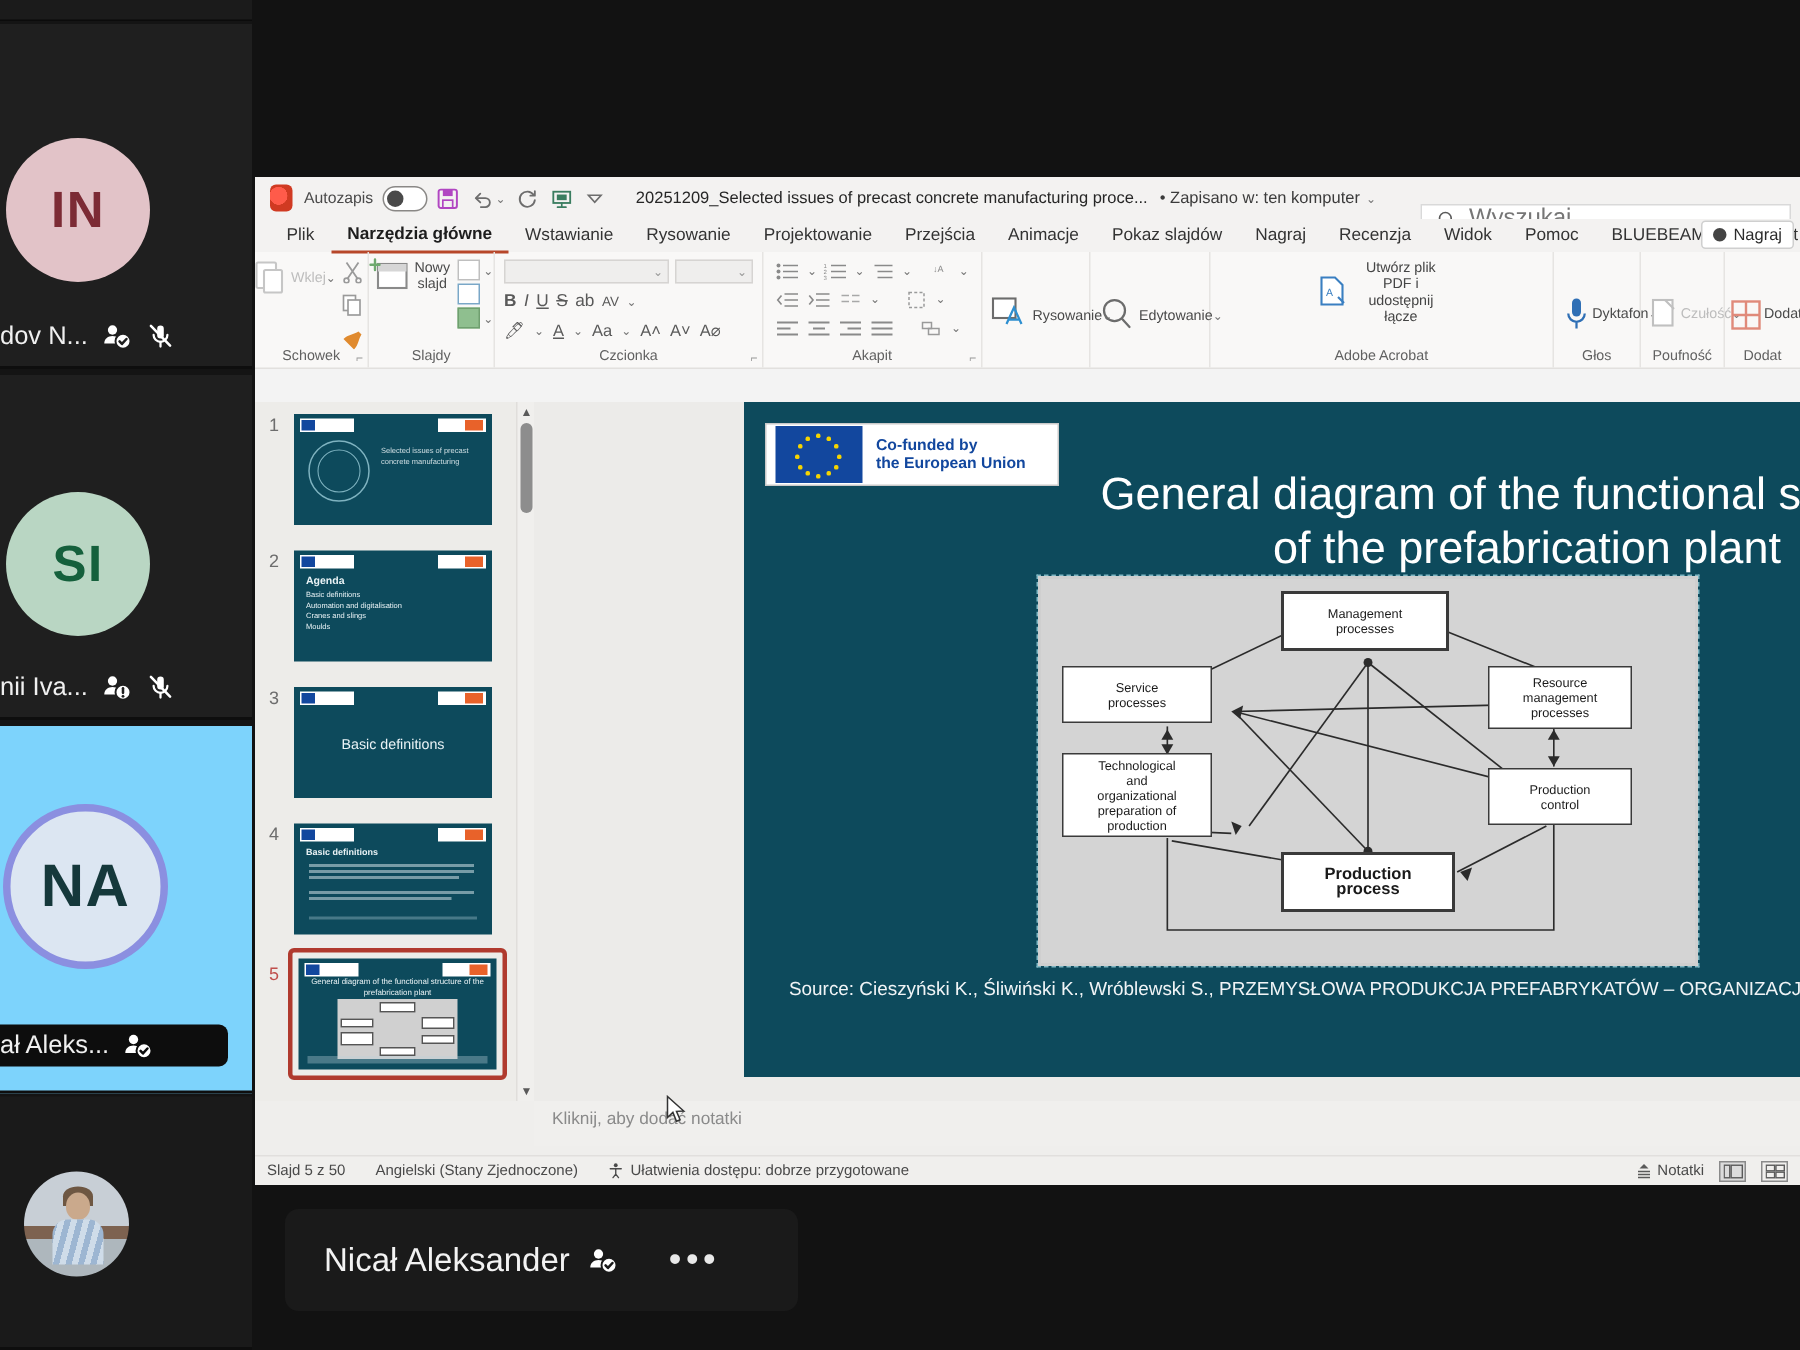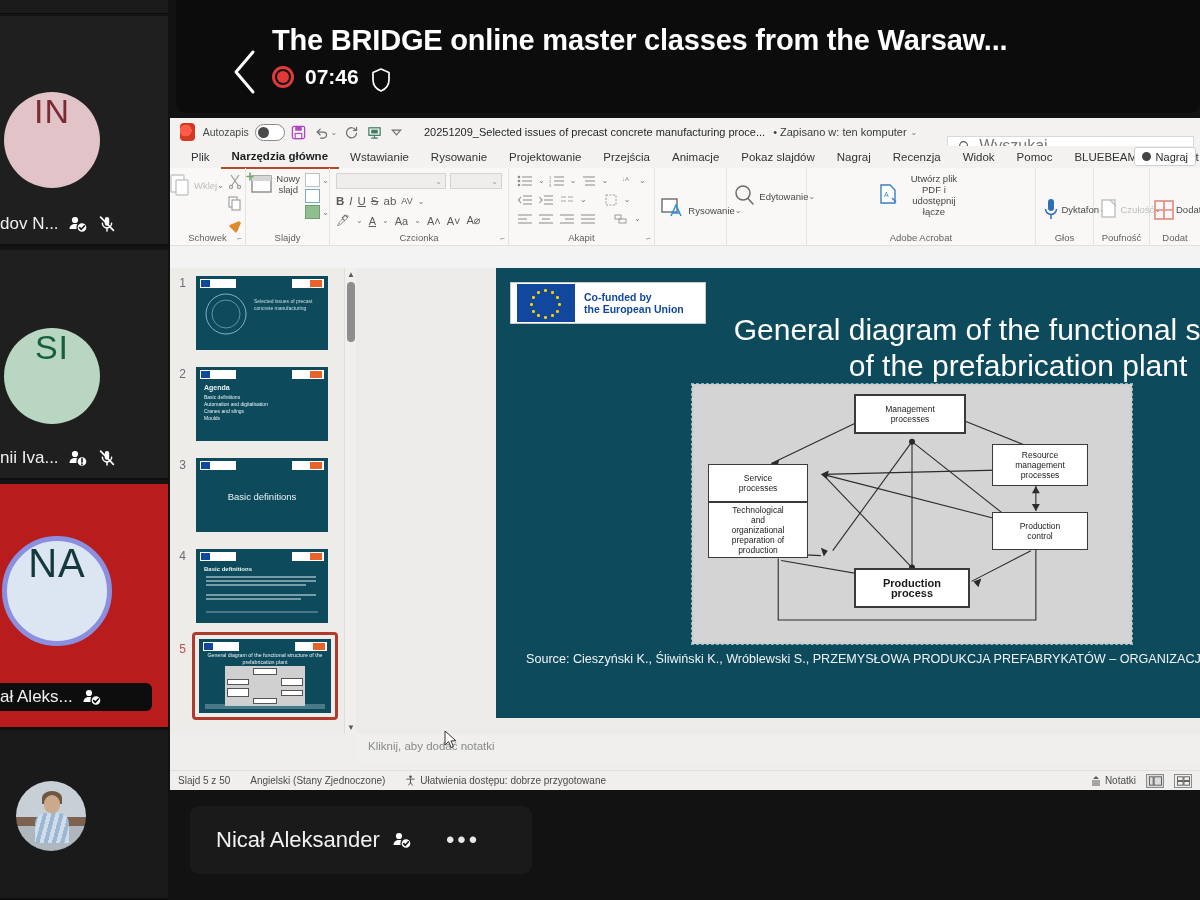--- a/index.html
+++ b/index.html
@@ -10,26 +10,26 @@
     overflow: hidden;
   }
   #root { position: relative; width: 1200px; height: 900px; background: #121212; }
 
   
   .rail { position: absolute; left: 0; top: 0; width: 168px; height: 900px; background: #141414; }
   .rail-top-strip { position:absolute; left:0; top:0; width:168px; height:14px; background:#1b1b1b; border-bottom:1px solid #0b0b0b;}
   .tile { position: absolute; left: 0; width: 168px; background: #1f1f1f; border-bottom: 2px solid #0e0e0e; overflow: hidden; }
   .tile-1 { top: 16px; height: 230px; }
   .tile-2 { top: 250px; height: 230px; }
-  .tile-3 { top: 484px; height: 245px; background:#b91c1c; }
+  .tile-3 { top: 484px; height: 245px; background:#7dd3fc; }
   .tile-4 { top: 731px; height: 169px; background:#1a1a1a; }
   .avatar {
     position: absolute; border-radius: 50%;
-    display: flex; justify-content: center;
-    font-size: 34px; font-weight: 400; letter-spacing: 1px;
+    display: flex; align-items: center; justify-content: center;
+    font-size: 34px; font-weight: 700; letter-spacing: 1px;
   }
   .av-in { width: 96px; height: 96px; left: 4px; top: 76px; background: #e2c3c8; color: #7c2b35; }
   .av-si { width: 96px; height: 96px; left: 4px; top: 78px; background: #b9d6c3; color: #15603c; }
   .av-na { width: 110px; height: 110px; left: 2px; top: 52px; background: #dce6f2; color: #15383b;
            border: 5px solid #8b8fe0; font-size: 40px; }
   .av-photo { width:70px; height:70px; left:16px; top:50px; border-radius:50%; overflow:hidden;
               background: linear-gradient(#c8cfd6 0 52%, #7d6250 52% 64%, #aeb7bd 64% 100%); }
   .av-photo .head { position:absolute; left:28px; top:14px; width:16px; height:18px; border-radius:50% 50% 45% 45%; background:#caa98c;}
   .av-photo .hair { position:absolute; left:26px; top:10px; width:20px; height:13px; border-radius:50% 50% 0 0; background:#6e5742;}
   .av-photo .body { position:absolute; left:19px; top:32px; width:34px; height:30px; border-radius:10px 10px 0 0;
@@ -240,43 +240,20 @@
 
     <div class="tile tile-4">
       <div class="avatar av-photo">
         <span class="hair"></span>
         <span class="head"></span>
         <span class="body"></span>
       </div>
     </div>
   </div>
 
-  <div class="meet-header">
-    <div class="back-chev">
-      <span class="ic">
-          <svg width="34" height="50" viewBox="0 0 34 50">
-            <path d="M24 5 7 25l17 20" stroke="#fff" stroke-width="3" fill="none" stroke-linecap="round" stroke-linejoin="round"></path>
-          </svg>
-        </span>
-    </div>
-    <div class="meet-titles">
-      <div class="meet-title">The BRIDGE online master classes from the Warsaw...</div>
-      <div class="meet-sub">
-        <span class="rec-dot">
-            <i></i>
-          </span>
-        <span class="rec-time">07:46</span>
-        <span class="ic">
-            <svg width="22" height="26" viewBox="0 0 22 26">
-              <path d="M11 2 3 5.5v7.2C3 18.3 7 22.3 11 24c4-1.7 8-5.7 8-11.3V5.5z" stroke="#fff" stroke-width="1.7" fill="none" stroke-linejoin="round"></path>
-            </svg>
-          </span>
-      </div>
-    </div>
-  </div>
 
   <div class="ppt">
 
     <div class="ppt-titlebar">
       <div class="ppt-logo"></div>
       <span class="autolabel">Autozapis</span>
       <span class="toggle">
           <i></i>
         </span>
       <span class="tb-ic">
@@ -546,21 +523,21 @@
                   <path d="M13 19 18 8l5 11M14.8 16h6.4" stroke="#2e8fd0" stroke-width="1.5" fill="none"></path>
                 </svg>
               </span>
             <span>Rysowanie</span>
             <span class="cv">⌄</span>
           </div>
         </div>
       </div>
 
       <div class="grp" style="width:80px; justify-content:center">
-        <div class="grp-body" style="align-items:flex-start">
+        <div class="grp-body" style="align-items:center">
           <div class="bigbtn" style="width:70px; margin-top:4px">
             <span class="ic" style="width:28px;height:26px">
                 <svg width="28" height="26" viewBox="0 0 28 26">
                   <circle cx="12" cy="10" r="7" stroke="#6c6c6c" stroke-width="1.5" fill="none"></circle>
                   <path d="M17 15.5 22 21" stroke="#6c6c6c" stroke-width="1.5" stroke-linecap="round"></path>
                 </svg>
               </span>
             <span>Edytowanie</span>
             <span class="cv">⌄</span>
           </div>
@@ -807,21 +784,21 @@
                 <polygon points="128,88 136,84 134,93"></polygon>
                 <polygon points="85,100 81,107 89,107"></polygon>
                 <polygon points="85,117 81,110 89,110"></polygon>
                 <polygon points="345,100 341,107 349,107"></polygon>
                 <polygon points="345,125 341,118 349,118"></polygon>
                 <polygon points="218,196 210,193 213,202"></polygon>
                 <polygon points="282,196 290,193 287,202"></polygon>
               </g>
             </svg>
             <div class="node mgmt" style="left:160px;top:8px;width:112px;height:34px">Management processes</div>
-            <div class="node" style="left:14px;top:78px;width:100px;height:22px">Service processes</div>
+            <div class="node" style="left:14px;top:58px;width:100px;height:22px">Service processes</div>
             <div class="node" style="left:298px;top:58px;width:96px;height:42px">Resource management processes</div>
             <div class="node" style="left:14px;top:116px;width:100px;height:56px">Technological and organizational preparation of production</div>
             <div class="node" style="left:298px;top:126px;width:96px;height:32px">Production control</div>
             <div class="node strong" style="left:160px;top:182px;width:116px;height:38px">Production process</div>
           </div>
 
           <div class="source">Source: Cieszyński K., Śliwiński K., Wróblewski S., PRZEMYSŁOWA PRODUKCJA PREFABRYKATÓW – ORGANIZACJA PRODUKCJI. PWN, Warszawa, 1983 r.</div>
         </div>
       </div>
 

